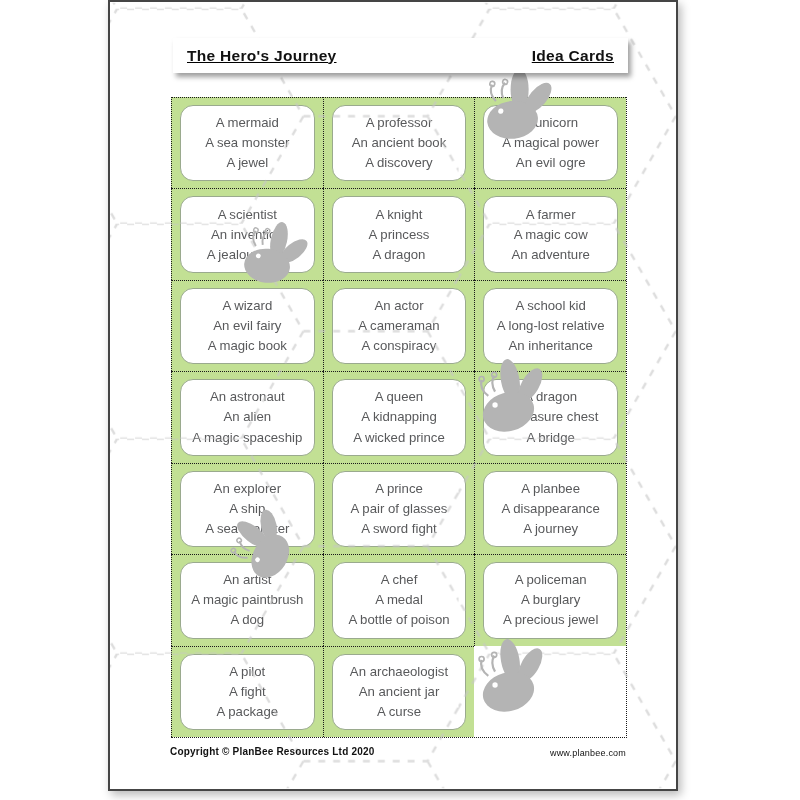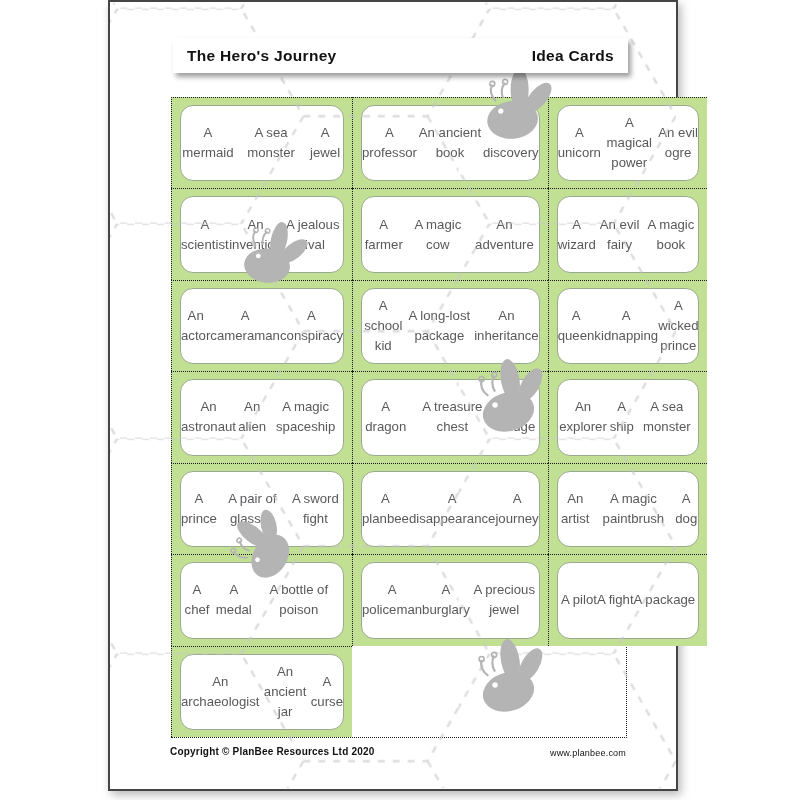--- a/index.html
+++ b/index.html
@@ -26,20 +26,21 @@
     position:absolute;left:0;top:0;width:100%;height:100%;
     z-index:6;opacity:.6;pointer-events:none;
   }
 
   .header-bar{
     position:absolute;left:63px;top:36px;width:455px;height:35px;
     background:#ffffff;z-index:10;
     box-shadow:3px 4px 5px rgba(0,0,0,.38);
     display:flex;align-items:center;justify-content:space-between;
     padding:0 14px;
+    text-decoration:underline;
   }
   .header-title,.header-subtitle{
     font-weight:bold;font-size:15.5px;color:#111;
     letter-spacing:.3px;
   }
 
   .panel{
     position:absolute;left:61px;top:95px;width:456px;height:641px;
     z-index:2;
     display:grid;
@@ -52,21 +53,21 @@
     background:var(--panel-green);
     border-top:1px dotted var(--cut-line);
     border-left:1px dotted var(--cut-line);
     padding:7px 8px;
   }
   .card{
     width:100%;height:100%;
     background:#ffffff;
     border:1.5px solid var(--card-border);
     border-radius:13px;
-    display:flex;flex-direction:row;align-items:center;justify-content:center;
+    display:flex;flex-direction:column;align-items:center;justify-content:center;
     text-align:center;
     color:var(--card-text);
     font-size:13.2px;line-height:1.52;
   }
 
   .footer-copyright{
     position:absolute;left:60px;top:744px;z-index:10;
     font-weight:bold;font-size:10px;color:#111;letter-spacing:.2px;
   }
   .footer-website{
@@ -137,20 +138,27 @@
         </div>
       <div class="cell">
           <div class="card">
             <span>A scientist</span>
             <span>An invention</span>
             <span>A jealous rival</span>
           </div>
         </div>
       <div class="cell">
           <div class="card">
+            <span>A knight</span>
+            <span>A princess</span>
+            <span>A dragon</span>
+          </div>
+        </div>
+      <div class="cell">
+          <div class="card">
             <span>A farmer</span>
             <span>A magic cow</span>
             <span>An adventure</span>
           </div>
         </div>
       <div class="cell">
           <div class="card">
             <span>A wizard</span>
             <span>An evil fairy</span>
             <span>A magic book</span>
@@ -159,40 +167,40 @@
       <div class="cell">
           <div class="card">
             <span>An actor</span>
             <span>A cameraman</span>
             <span>A conspiracy</span>
           </div>
         </div>
       <div class="cell">
           <div class="card">
             <span>A school kid</span>
-            <span>A long-lost package</span>
+            <span>A long-lost relative</span>
             <span>An inheritance</span>
+          </div>
+        </div>
+      <div class="cell">
+          <div class="card">
+            <span>An astronaut</span>
+            <span>An alien</span>
+            <span>A magic spaceship</span>
           </div>
         </div>
       <div class="cell">
           <div class="card">
             <span>A queen</span>
             <span>A kidnapping</span>
             <span>A wicked prince</span>
           </div>
         </div>
       <div class="cell">
           <div class="card">
-            <span>An astronaut</span>
-            <span>An alien</span>
-            <span>A magic spaceship</span>
-          </div>
-        </div>
-      <div class="cell">
-          <div class="card">
             <span>A dragon</span>
             <span>A treasure chest</span>
             <span>A bridge</span>
           </div>
         </div>
       <div class="cell">
           <div class="card">
             <span>An explorer</span>
             <span>A ship</span>
             <span>A sea monster</span>

